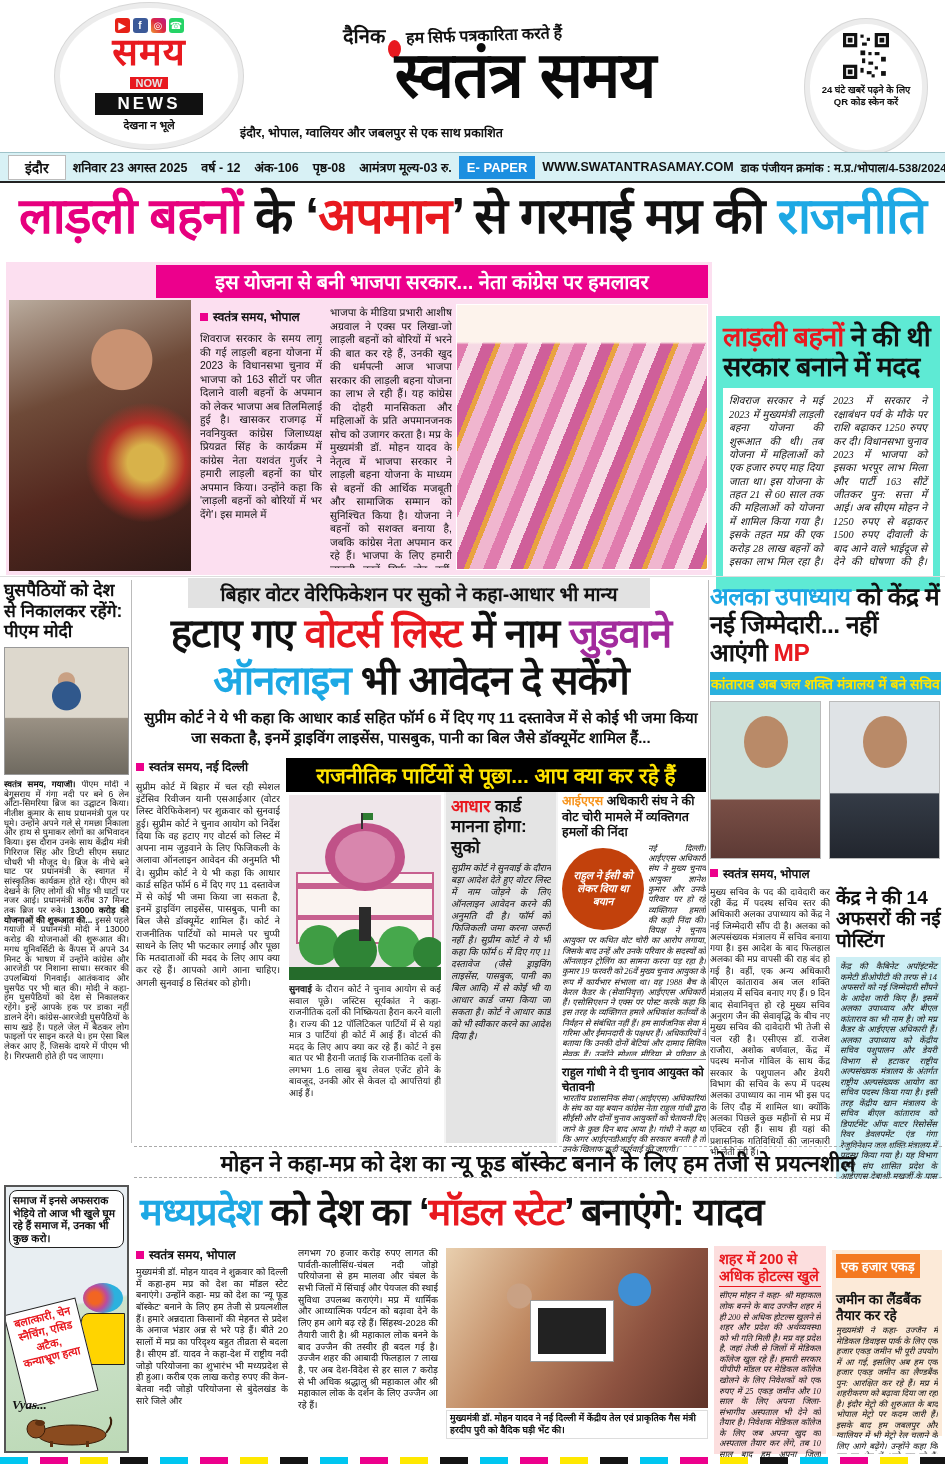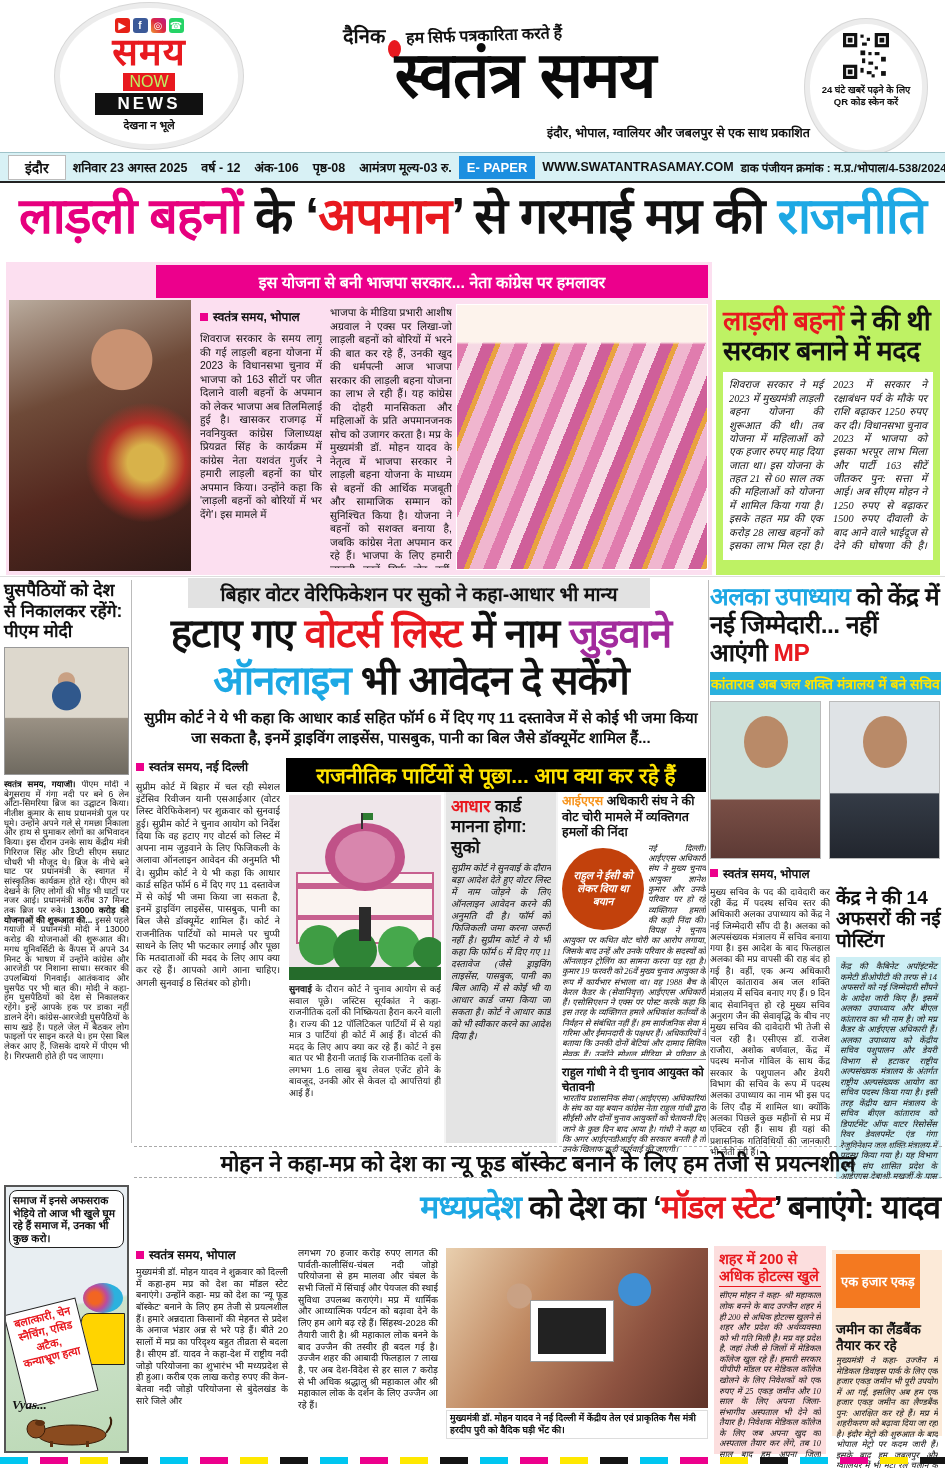--- a/index.html
+++ b/index.html
@@ -10,58 +10,58 @@
   .c-mag{color:#e6007e}.c-red{color:#e8191f}.c-blue{color:#1da8e4}.c-purple{color:#a22b9d}.c-orange{color:#f7941d}
   .just{text-align:justify;text-justify:inter-word}
   
   .masthead{left:0;top:0;width:945px;height:150px}
   .logo-oval{left:60px;top:8px;width:178px;height:136px;border-radius:50%;background:#fff;
     box-shadow:0 0 0 5px #ececec,0 0 0 6px #d7d7d7;text-align:center;padding-top:10px}
   .social-row{display:flex;justify-content:center;gap:3px}
   .sic{width:15px;height:15px;font-size:10px;line-height:15px;color:#fff;border-radius:3px;display:inline-block;text-align:center;font-weight:bold}
   .sic.yt{background:#e62117}.sic.fb{background:#3b5998}.sic.ig{background:linear-gradient(45deg,#f09433,#dc2743,#bc1888)}.sic.wa{background:#25d366}
   .logo-samay{font-size:38px;font-weight:800;color:#e8191f;line-height:1.05;letter-spacing:1px}
-  .logo-now{display:inline-block;background:#e8191f;color:#bef264;font-weight:400;font-size:16px;padding:0 6px;margin-top:-4px}
+  .logo-now{display:inline-block;background:#e8191f;color:#e5e5e5;font-weight:700;font-size:11px;padding:0 6px;margin-top:-4px}
   .logo-news{display:block;background:#111;color:#fff;font-weight:800;font-size:17px;letter-spacing:3px;width:108px;margin:2px auto 0;padding:1px 0}
   .logo-tag{font-size:11px;font-weight:bold;margin-top:2px}
   .mast-center{left:240px;top:6px;width:570px;height:142px}
   .dainik{position:absolute;left:103px;top:16px;font-size:20px;font-weight:800}
   .red-dot{position:absolute;left:148px;top:34px;width:13px;height:18px;border-radius:50%;background:#e8191f}
   .slogan{position:absolute;left:166px;top:16px;width:260px;font-size:16px;font-weight:800;transform:rotate(-2deg);font-family:"Liberation Serif","DejaVu Serif",serif}
   .paper-title{position:absolute;left:0;top:36px;width:570px;text-align:center;font-size:64px;line-height:1.05;font-weight:800;letter-spacing:-1px;color:#0a0a0a}
-  .pub-line{position:absolute;left:0;top:118px;width:570px;text-align:right;font-size:12.5px;font-weight:bold}
+  .pub-line{position:absolute;left:0;top:118px;width:570px;text-align:left;font-size:12.5px;font-weight:bold}
   .qr-oval{left:810px;top:24px;width:112px;height:126px;border-radius:50%;background:#fff;
     box-shadow:0 0 0 5px #ececec,0 0 0 6px #d7d7d7;text-align:center;padding-top:9px}
   .qr-cap{font-size:9.5px;font-weight:bold;line-height:1.25;padding:1px 10px 0}
   
   .infobar{left:0;top:152px;width:945px;height:31px;background:#d8f1f5;border-top:1px solid #9fc3c9;border-bottom:2px solid #222;
     display:flex;align-items:center;gap:7px;padding:0 8px;font-size:12.5px;font-weight:bold;white-space:nowrap}
   .city{background:#fff;border:1px solid #bbb;padding:2px 16px;font-size:14px}
   .vsep{width:1px;height:15px;background:#7fa6ad}
   .epaper{background:#1c8fe0;color:#fff;padding:4px 8px;font-size:13px}
   .postal{margin-left:auto;font-size:11.5px}
   
   .main-headline{left:0;top:189px;width:945px;text-align:center;font-size:50px;font-weight:800;letter-spacing:-1px;line-height:1.1}
   
   .lead-box{left:6px;top:262px;width:706px;height:313px;background:#fcdff0}
   .lead-strap{position:absolute;left:150px;top:3px;right:4px;height:33px;background:#ec008c;color:#fff;
-    display:flex;align-items:center;justify-content:center;font-size:16px;font-weight:800}
+    display:flex;align-items:center;justify-content:center;font-size:20px;font-weight:800}
   .woman-photo{position:absolute;left:3px;top:38px;width:182px;height:271px;
     background:radial-gradient(circle at 62% 22%,#c99272 30px,transparent 31px),
     radial-gradient(circle at 75% 60%,#d8b24a 18px,#b33027 40px,transparent 60px),
     linear-gradient(160deg,#b9ab9d 0%,#6e4a38 35%,#54281f 65%,#2f1a16 100%)}
   .byline{display:flex;align-items:center;gap:5px;font-size:12px;font-weight:800}
   .byline::before{content:"";width:8px;height:8px;background:#ec008c;display:inline-block}
   .lead-byline{position:absolute;left:194px;top:46px}
   .lead-col1{position:absolute;left:194px;top:70px;width:122px;height:236px;font-size:10.4px;line-height:1.3;overflow:hidden}
   .lead-col2{position:absolute;left:324px;top:44px;width:122px;height:262px;font-size:10.4px;line-height:1.3;overflow:hidden}
   .crowd-photo{position:absolute;left:450px;top:42px;width:252px;height:266px;border:1px solid #fff;
     background:linear-gradient(#fdf3ec 0 14%,transparent 15%),
     repeating-linear-gradient(112deg,#f0b6cf 0 13px,#e07cae 13px 25px,#f6d9e4 25px 38px,#cf5f9a 38px 50px,#e9a23f 50px 55px)}
-  .madad-box{left:716px;top:300px;width:224px;height:275px;background:#bef264;padding:6px 7px}
+  .madad-box{left:716px;top:316px;width:224px;height:275px;background:#5eead4;padding:6px 7px}
   .madad-h{font-size:27px;line-height:1.12;font-weight:800;letter-spacing:-0.5px}
   .madad-body{background:#fff;margin-top:6px;padding:6px;height:188px;column-count:2;column-gap:10px;overflow:hidden}
   .madad-body p{font-family:"Liberation Serif","DejaVu Serif",serif;font-style:italic;font-size:10.3px;line-height:1.3;text-align:justify}
   
   .vline{background:#bbb;width:1px}
   .modi-col{left:4px;top:580px;width:125px}
   .modi-h{font-size:17.5px;font-weight:800;line-height:1.18}
   .modi-photo{width:125px;height:128px;margin:5px 0;border:1px solid #999;
     background:radial-gradient(circle at 50% 38%,#30588c 14px,transparent 15px),
     radial-gradient(circle at 50% 26%,#c9a184 8px,transparent 9px),
@@ -115,39 +115,39 @@
   
   .cartoon{left:4px;top:1185px;width:125px;height:268px;border:2px solid #555;background:linear-gradient(170deg,#e8eef2 0 45%,#cfe3cd 46%,#bcd9b6 100%);overflow:hidden}
   .bubble{margin:3px;background:#fff;border:1.5px solid #222;border-radius:8px;padding:3px;font-size:10.5px;font-weight:800;line-height:1.2}
   .sign{position:absolute;left:8px;top:118px;width:74px;height:96px;background:#fff;border:1.5px solid #222;transform:rotate(-14deg);
     color:#e8191f;font-weight:800;font-size:11px;line-height:1.25;padding:4px;text-align:center}
   .hair{position:absolute;right:4px;top:96px;width:40px;height:30px;border-radius:50%;
     background:radial-gradient(circle at 30% 50%,#f26522 6px,#ba4ba0 12px,#2bb1de 20px)}
   .shirt{position:absolute;right:2px;top:126px;width:44px;height:52px;background:#ffd400;border:1px solid #222;border-radius:8px 0 0 8px}
   .vyas{position:absolute;left:6px;top:210px;font-family:"Liberation Serif","DejaVu Serif",serif;font-style:italic;font-weight:bold;font-size:13px}
   .dog{position:absolute;left:14px;bottom:4px;width:96px;height:34px}
-  .model-h{left:140px;top:1184px;width:800px;text-align:right;font-size:32px;font-weight:800;letter-spacing:-1px}
+  .model-h{left:140px;top:1184px;width:800px;text-align:left;font-size:38px;font-weight:800;letter-spacing:-1px}
   .model-row{left:136px;top:1246px;width:806px;height:208px}
   .m-col1{position:absolute;left:0;top:0;width:152px;height:208px}
   .m-col1-text,.m-col2{font-size:9.2px;line-height:1.27;overflow:hidden;text-align:justify}
   .m-col1-text{height:180px;margin-top:4px}
   .m-col2{position:absolute;left:162px;top:2px;width:140px;height:204px}
   .m-photo{position:absolute;left:310px;top:2px;width:262px;height:160px;
     background:radial-gradient(circle at 72% 26%,#3f8fd4 16px,transparent 17px),
     radial-gradient(circle at 28% 30%,#c9a184 12px,transparent 13px),
     linear-gradient(120deg,#e9cfae 0%,#c08a63 35%,#8d5240 70%,#5f3329 100%)}
   .m-frame{position:absolute;left:84px;top:52px;width:84px;height:62px;background:#fff;border:1px solid #999;padding:7px}
   .m-frame div{width:100%;height:100%;background:#222}
   .m-caption{position:absolute;left:310px;top:164px;width:262px;background:#fff;border:1px solid #ddd;
     font-size:9.3px;font-weight:bold;line-height:1.25;padding:2px 3px}
   .hotels{position:absolute;left:578px;top:0;width:112px;height:208px;background:#fcdede;padding:5px}
   .hotels-h{color:#e8191f;font-size:14.5px;font-weight:800;line-height:1.15;border-bottom:1px solid #e8191f;padding-bottom:2px}
   .hotels-body{font-family:"Liberation Serif","DejaVu Serif",serif;font-style:italic;font-size:8.4px;line-height:1.26;margin-top:4px;text-align:justify;overflow:hidden;height:168px}
   .landbank{position:absolute;left:696px;top:4px;width:110px;height:186px;background:#fcead8;padding:4px}
-  .lb-h1{display:inline-block;background:#f47920;color:#fff;font-size:13px;font-weight:800;padding:18px 5px}
+  .lb-h1{display:inline-block;background:#f47920;color:#fff;font-size:13px;font-weight:800;padding:3px 5px}
   .lb-h2{font-size:13.5px;font-weight:800;line-height:1.15;margin-top:14px}
   .lb-body{font-family:"Liberation Serif","DejaVu Serif",serif;font-style:italic;font-size:8.4px;line-height:1.25;margin-top:3px;text-align:justify;overflow:hidden;height:128px}
   
   .cmyk{left:0;top:1457px;width:945px;height:7px;
     background:repeating-linear-gradient(90deg,#00c6f0 0 28px,transparent 28px 40px,#ec008c 40px 68px,transparent 68px 80px,#ffe800 80px 108px,transparent 108px 120px,#141414 120px 148px,transparent 148px 160px)}
   .rule-mid{left:0;top:576px;width:945px;height:1px;background:#ddd}
 </style>
 </head>
 <body>
 

